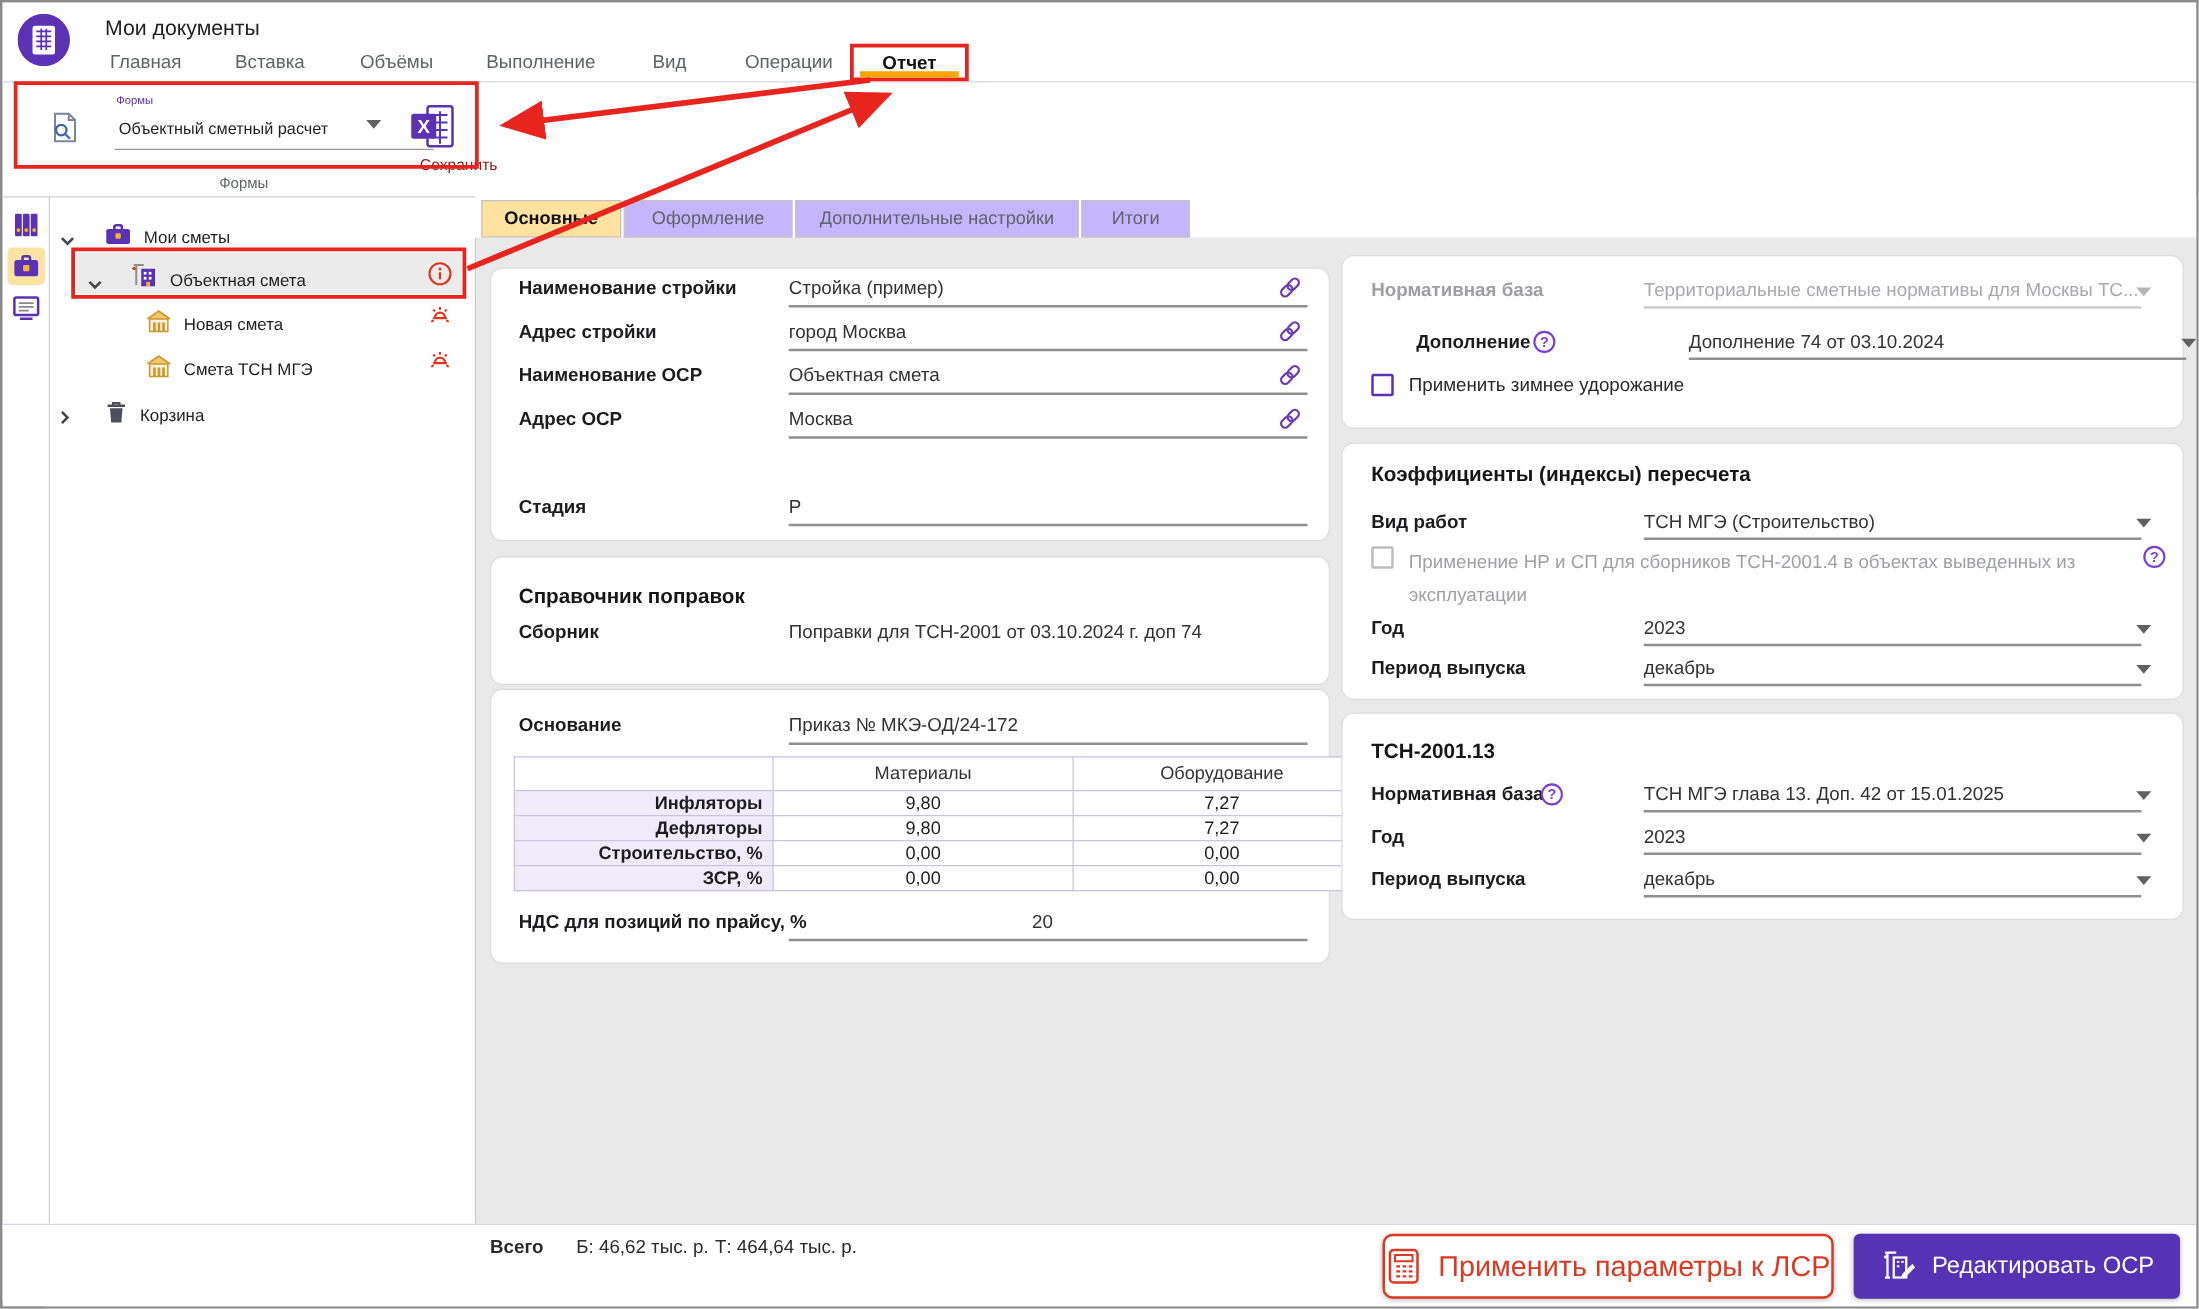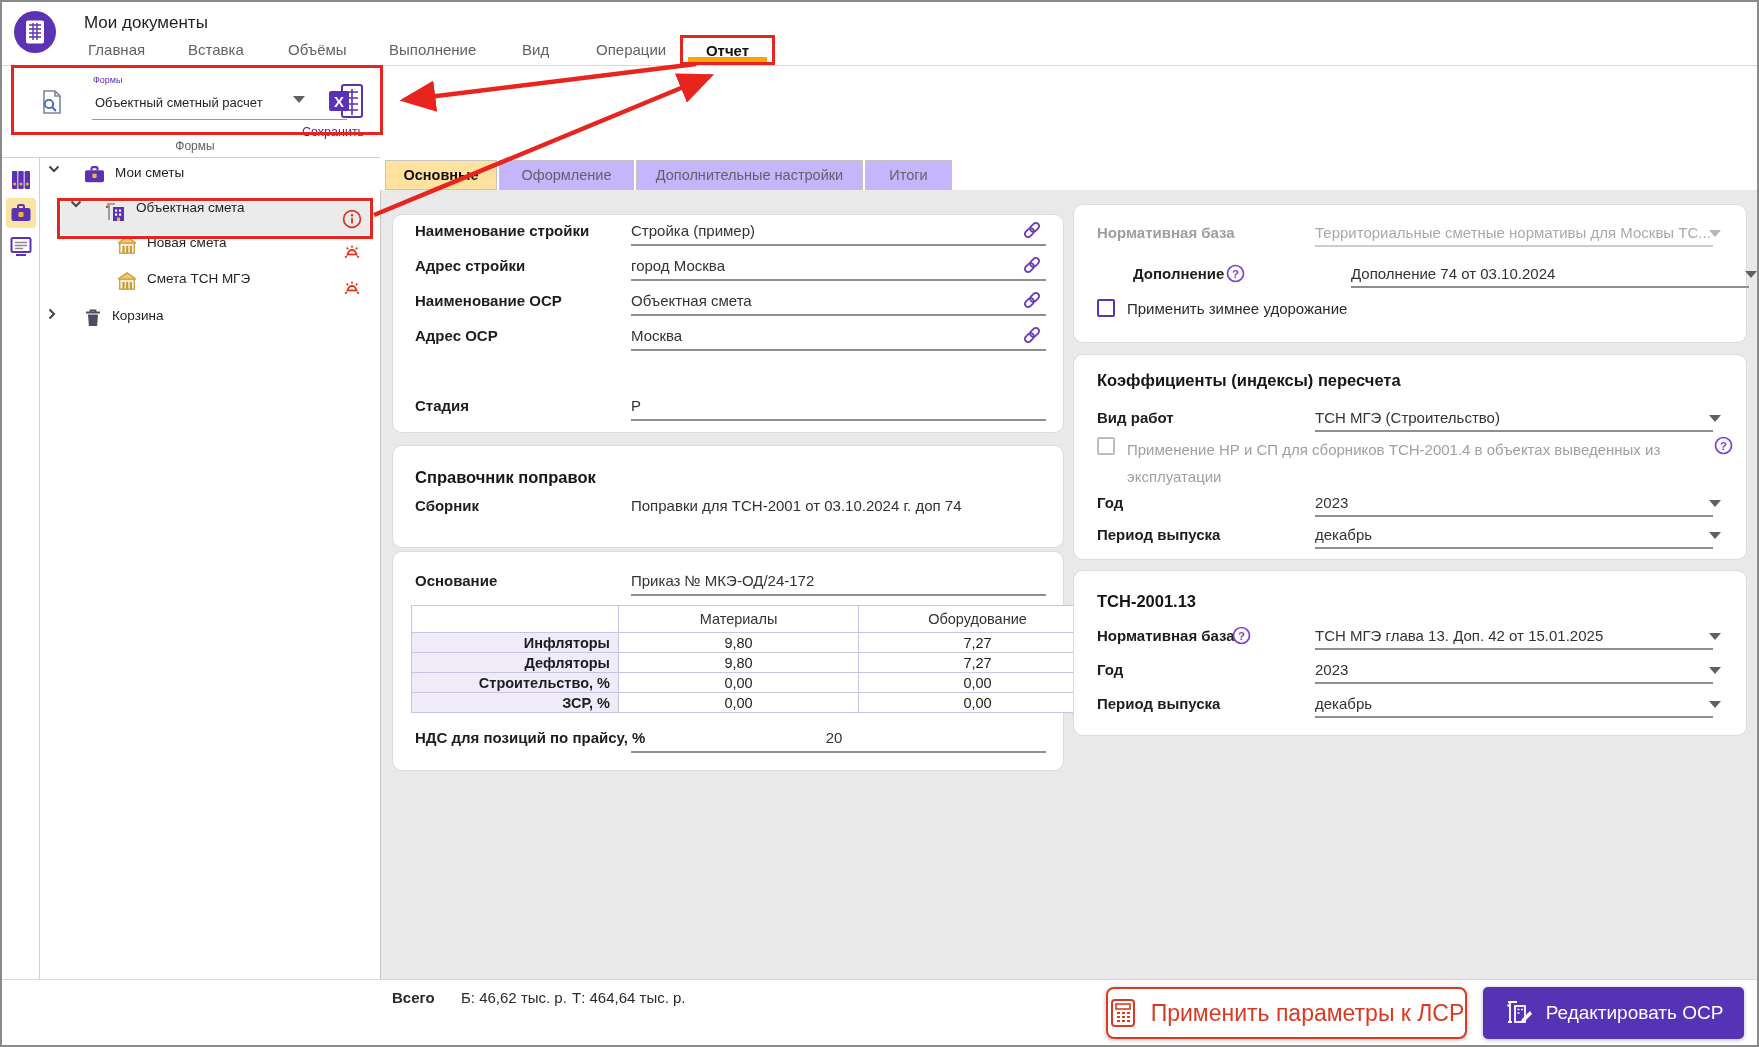--- a/index.html
+++ b/index.html
@@ -16,31 +16,31 @@
     box-sizing:border-box;background:#fff;display:flex;align-items:center;justify-content:center;}
   .report-tab span{font-size:15px;font-weight:700;color:#111;}
   .orange-bar{position:absolute;left:5px;right:5px;bottom:0;height:5px;background:#F7A600;}
   
   .forms-annot{position:absolute;left:9px;top:63px;width:372px;height:70px;border:3px solid #E8241E;box-sizing:border-box;z-index:40;}
   .combo-label{position:absolute;left:91px;top:73px;font-size:9px;color:#5B32B4;}
   .combo-value{position:absolute;left:93px;top:93px;font-size:13px;color:#1f1f1f;white-space:nowrap;cursor:pointer;}
   .combo-underline{position:absolute;left:90px;top:117px;width:255px;height:1px;background:#9a9a9a;}
   .tri{width:0;height:0;border-left:6px solid transparent;border-right:6px solid transparent;border-top:7px solid #616161;}
   .tri.gray{border-top-color:#b5b5b5;}
-  .save-label{position:absolute;left:300px;top:123px;width:96px;text-align:left;font-size:12.5px;color:#4c1d95;cursor:pointer;}
+  .save-label{position:absolute;left:300px;top:123px;width:96px;text-align:right;font-size:12.5px;color:#7f1d1d;cursor:pointer;}
   .group-caption{position:absolute;left:113px;top:137px;width:160px;text-align:center;font-size:12px;color:#5f6368;}
   .ribbon-sep{position:absolute;left:0;top:155px;width:378px;height:1px;background:#cfcfcf;}
   
   .rail-line{position:absolute;left:37px;top:155px;width:1px;height:822px;background:#d0d0d0;}
   .rail-btn{position:absolute;left:4px;width:30px;height:30px;display:flex;align-items:center;justify-content:center;border-radius:4px;cursor:pointer;}
   .rail-btn.sel{background:#FBE3A3;}
   .dark-strip{position:absolute;left:0;top:1038px;width:34px;height:9px;background:#474747;}
   
   .tree-line{position:absolute;left:378px;top:155px;width:1px;height:822px;background:#c7c7c7;}
-  .tree-row{position:absolute;height:32px;display:flex;align-items:flex-start;cursor:pointer;}
+  .tree-row{position:absolute;height:32px;display:flex;align-items:flex-end;cursor:pointer;}
   .tree-label{font-size:13.5px;color:#1f1f1f;white-space:nowrap;}
   .tree-annot{position:absolute;left:55px;top:196px;width:316px;height:41px;border:3px solid #E8241E;box-sizing:border-box;z-index:40;}
   .tree-selbg{position:absolute;left:59px;top:200px;width:308px;height:33px;background:#EBEBEB;border-radius:2px;}
   
   .tabstrip-bg{position:absolute;left:378px;top:155px;width:1381px;height:33px;background:#fff;}
   .content-bg{position:absolute;left:379px;top:188px;width:1380px;height:789px;background:#E9E9E9;}
   .tab{position:absolute;top:158px;height:30px;box-sizing:border-box;border:1px solid #c4c4c4;background:#c4b5fd;
     display:flex;align-items:center;justify-content:center;font-size:14.5px;color:#5f6368;cursor:pointer;}
   .tab.active{background:#FFE1A0;color:#111;font-weight:700;}
   

